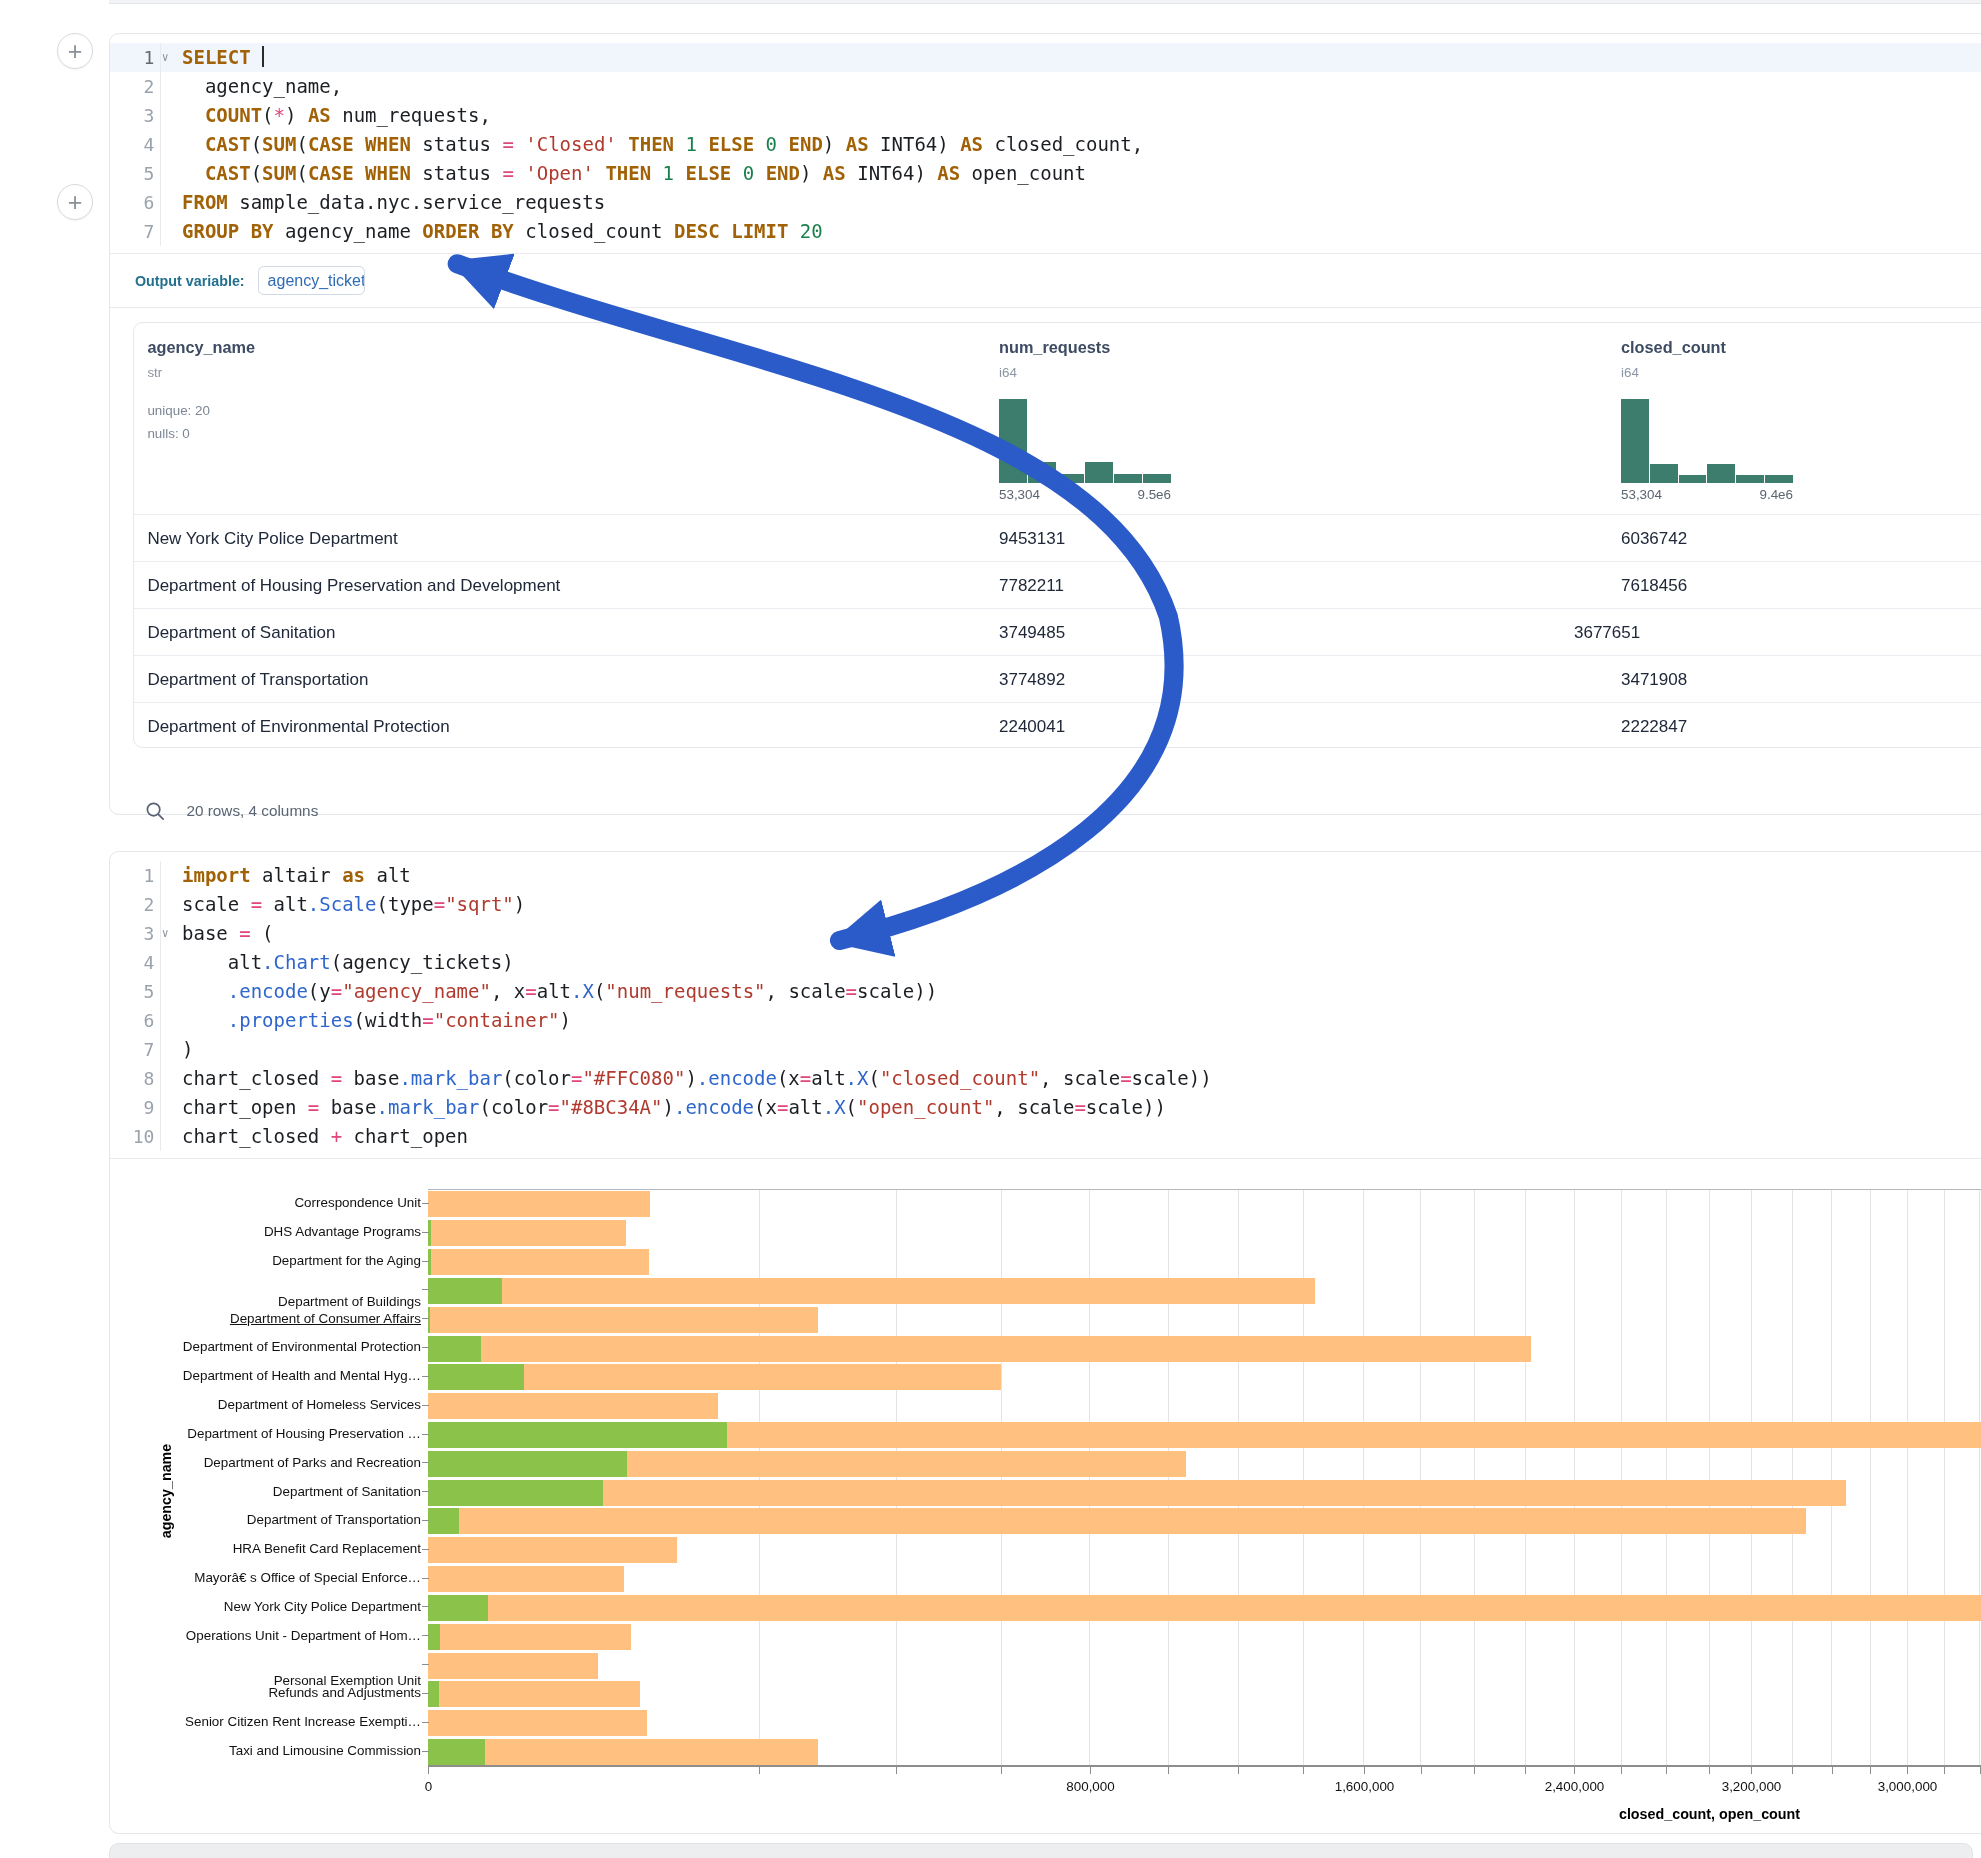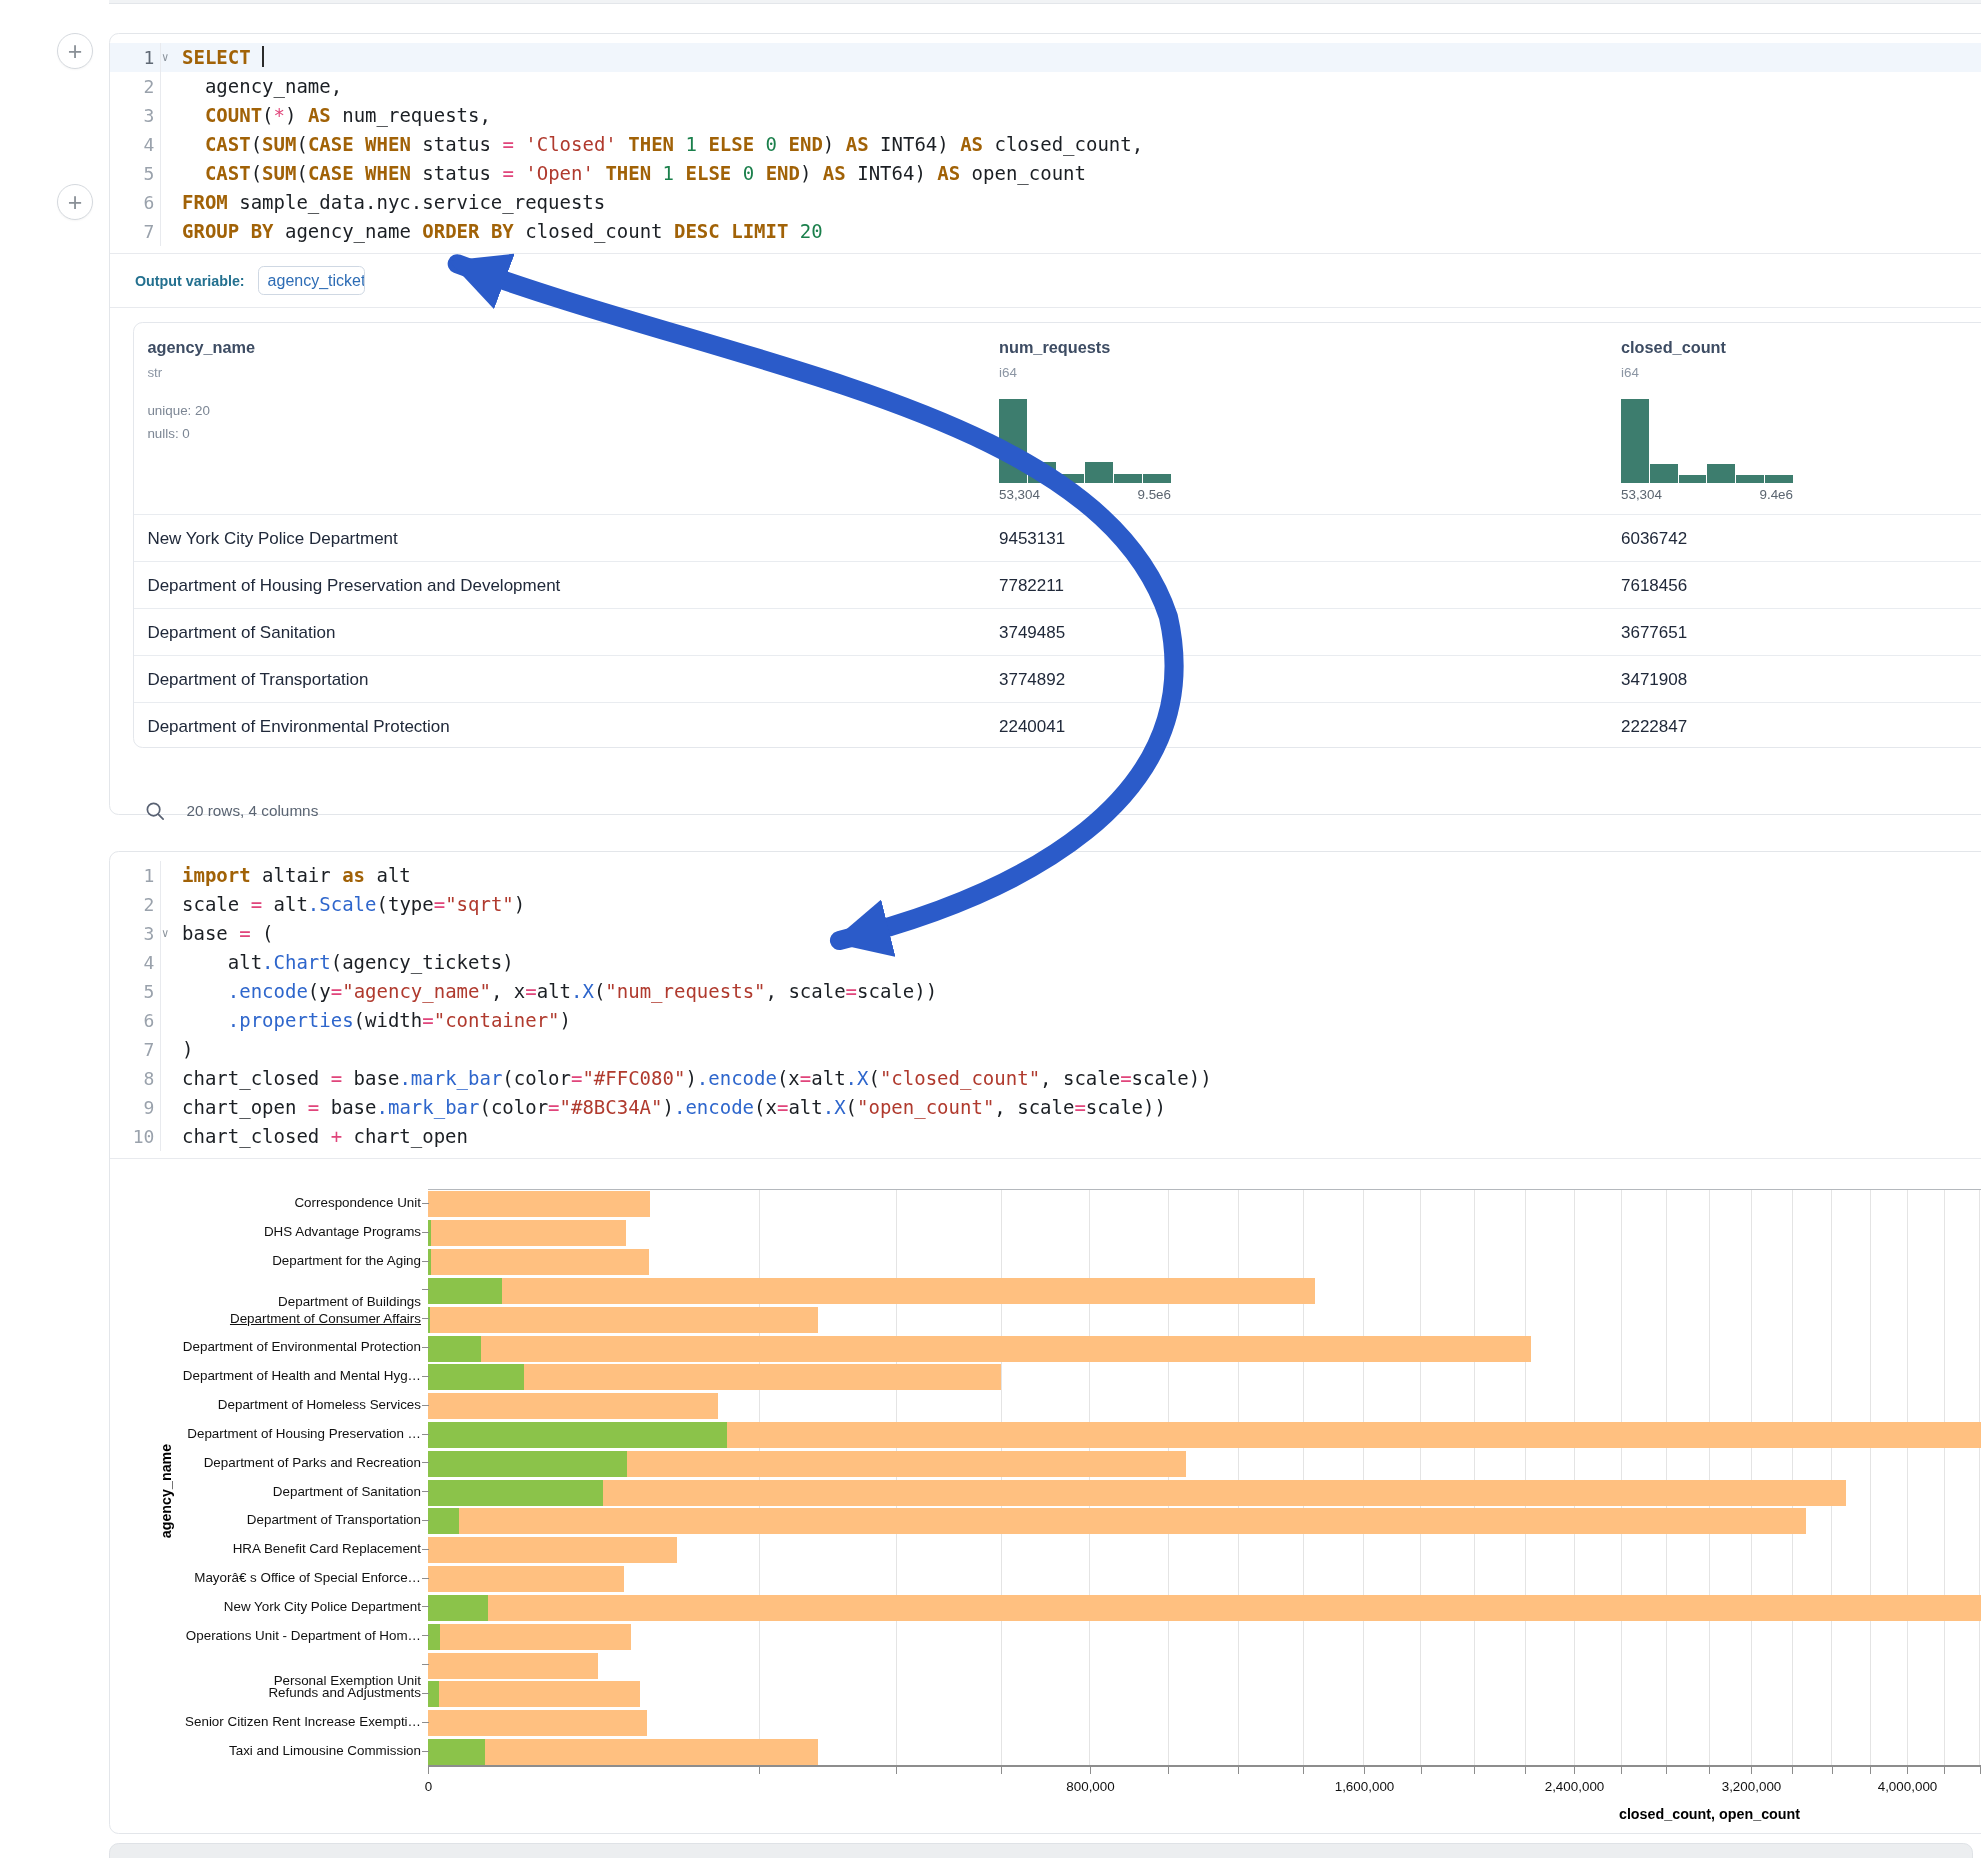--- a/index.html
+++ b/index.html
@@ -162,21 +162,21 @@
           <div class="df-cell" style="left: 1487px;">6036742</div>
         </div>
         <div class="df-row" style="top: 238px;">
           <div class="df-cell" style="left: 13.4px;">Department of Housing Preservation and Development</div>
           <div class="df-cell" style="left: 865px;">7782211</div>
           <div class="df-cell" style="left: 1487px;">7618456</div>
         </div>
         <div class="df-row" style="top: 285px;">
           <div class="df-cell" style="left: 13.4px;">Department of Sanitation</div>
           <div class="df-cell" style="left: 865px;">3749485</div>
-          <div class="df-cell" style="left: 1487px; text-align: center;">3677651</div>
+          <div class="df-cell" style="left: 1440px; text-align: center;">3677651</div>
         </div>
         <div class="df-row" style="top: 332px;">
           <div class="df-cell" style="left: 13.4px;">Department of Transportation</div>
           <div class="df-cell" style="left: 865px;">3774892</div>
           <div class="df-cell" style="left: 1487px;">3471908</div>
         </div>
         <div class="df-row" style="top: 379px;">
           <div class="df-cell" style="left: 13.4px;">Department of Environmental Protection</div>
           <div class="df-cell" style="left: 865px;">2240041</div>
           <div class="df-cell" style="left: 1487px;">2222847</div>
@@ -290,21 +290,21 @@
         <div class="xtick" style="left: 1760px;"></div>
         <div class="xtick" style="left: 1797px;"></div>
         <div class="xtick" style="left: 1834px;"></div>
         <div class="xtick" style="left: 1870px;"></div>
         <div class="xtick" style="left: 318px;"></div>
         <div class="xlab" style="left: 318px;">0</div>
         <div class="xlab" style="left: 980px;">800,000</div>
         <div class="xlab" style="left: 1254px;">1,600,000</div>
         <div class="xlab" style="left: 1464px;">2,400,000</div>
         <div class="xlab" style="left: 1641px;">3,200,000</div>
-        <div class="xlab" style="left: 1797px;">4,000,000</div>
+        <div class="xlab" style="left: 1797px;">3,000,000</div>
       </div>
     <div class="xtitle" style="left:1599px;">closed_count, open_count</div>
   <div class="ylab" style="top: 38px; right: 1591px; width: 296px;">Correspondence Unit</div>
       <div class="ytick" style="top: 45px;"></div>
       <div class="ylab" style="top: 67px; right: 1591px; width: 296px;">DHS Advantage Programs</div>
       <div class="ytick" style="top: 74px;"></div>
       <div class="ylab" style="top: 96px; right: 1591px; width: 296px;">Department for the Aging</div>
       <div class="ytick" style="top: 103px;"></div>
       <div class="ylab" style="top: 125px; right: 1591px; width: 296px; margin-top: 12px;">Department of Buildings</div>
       <div class="ytick" style="top: 131px;"></div>

